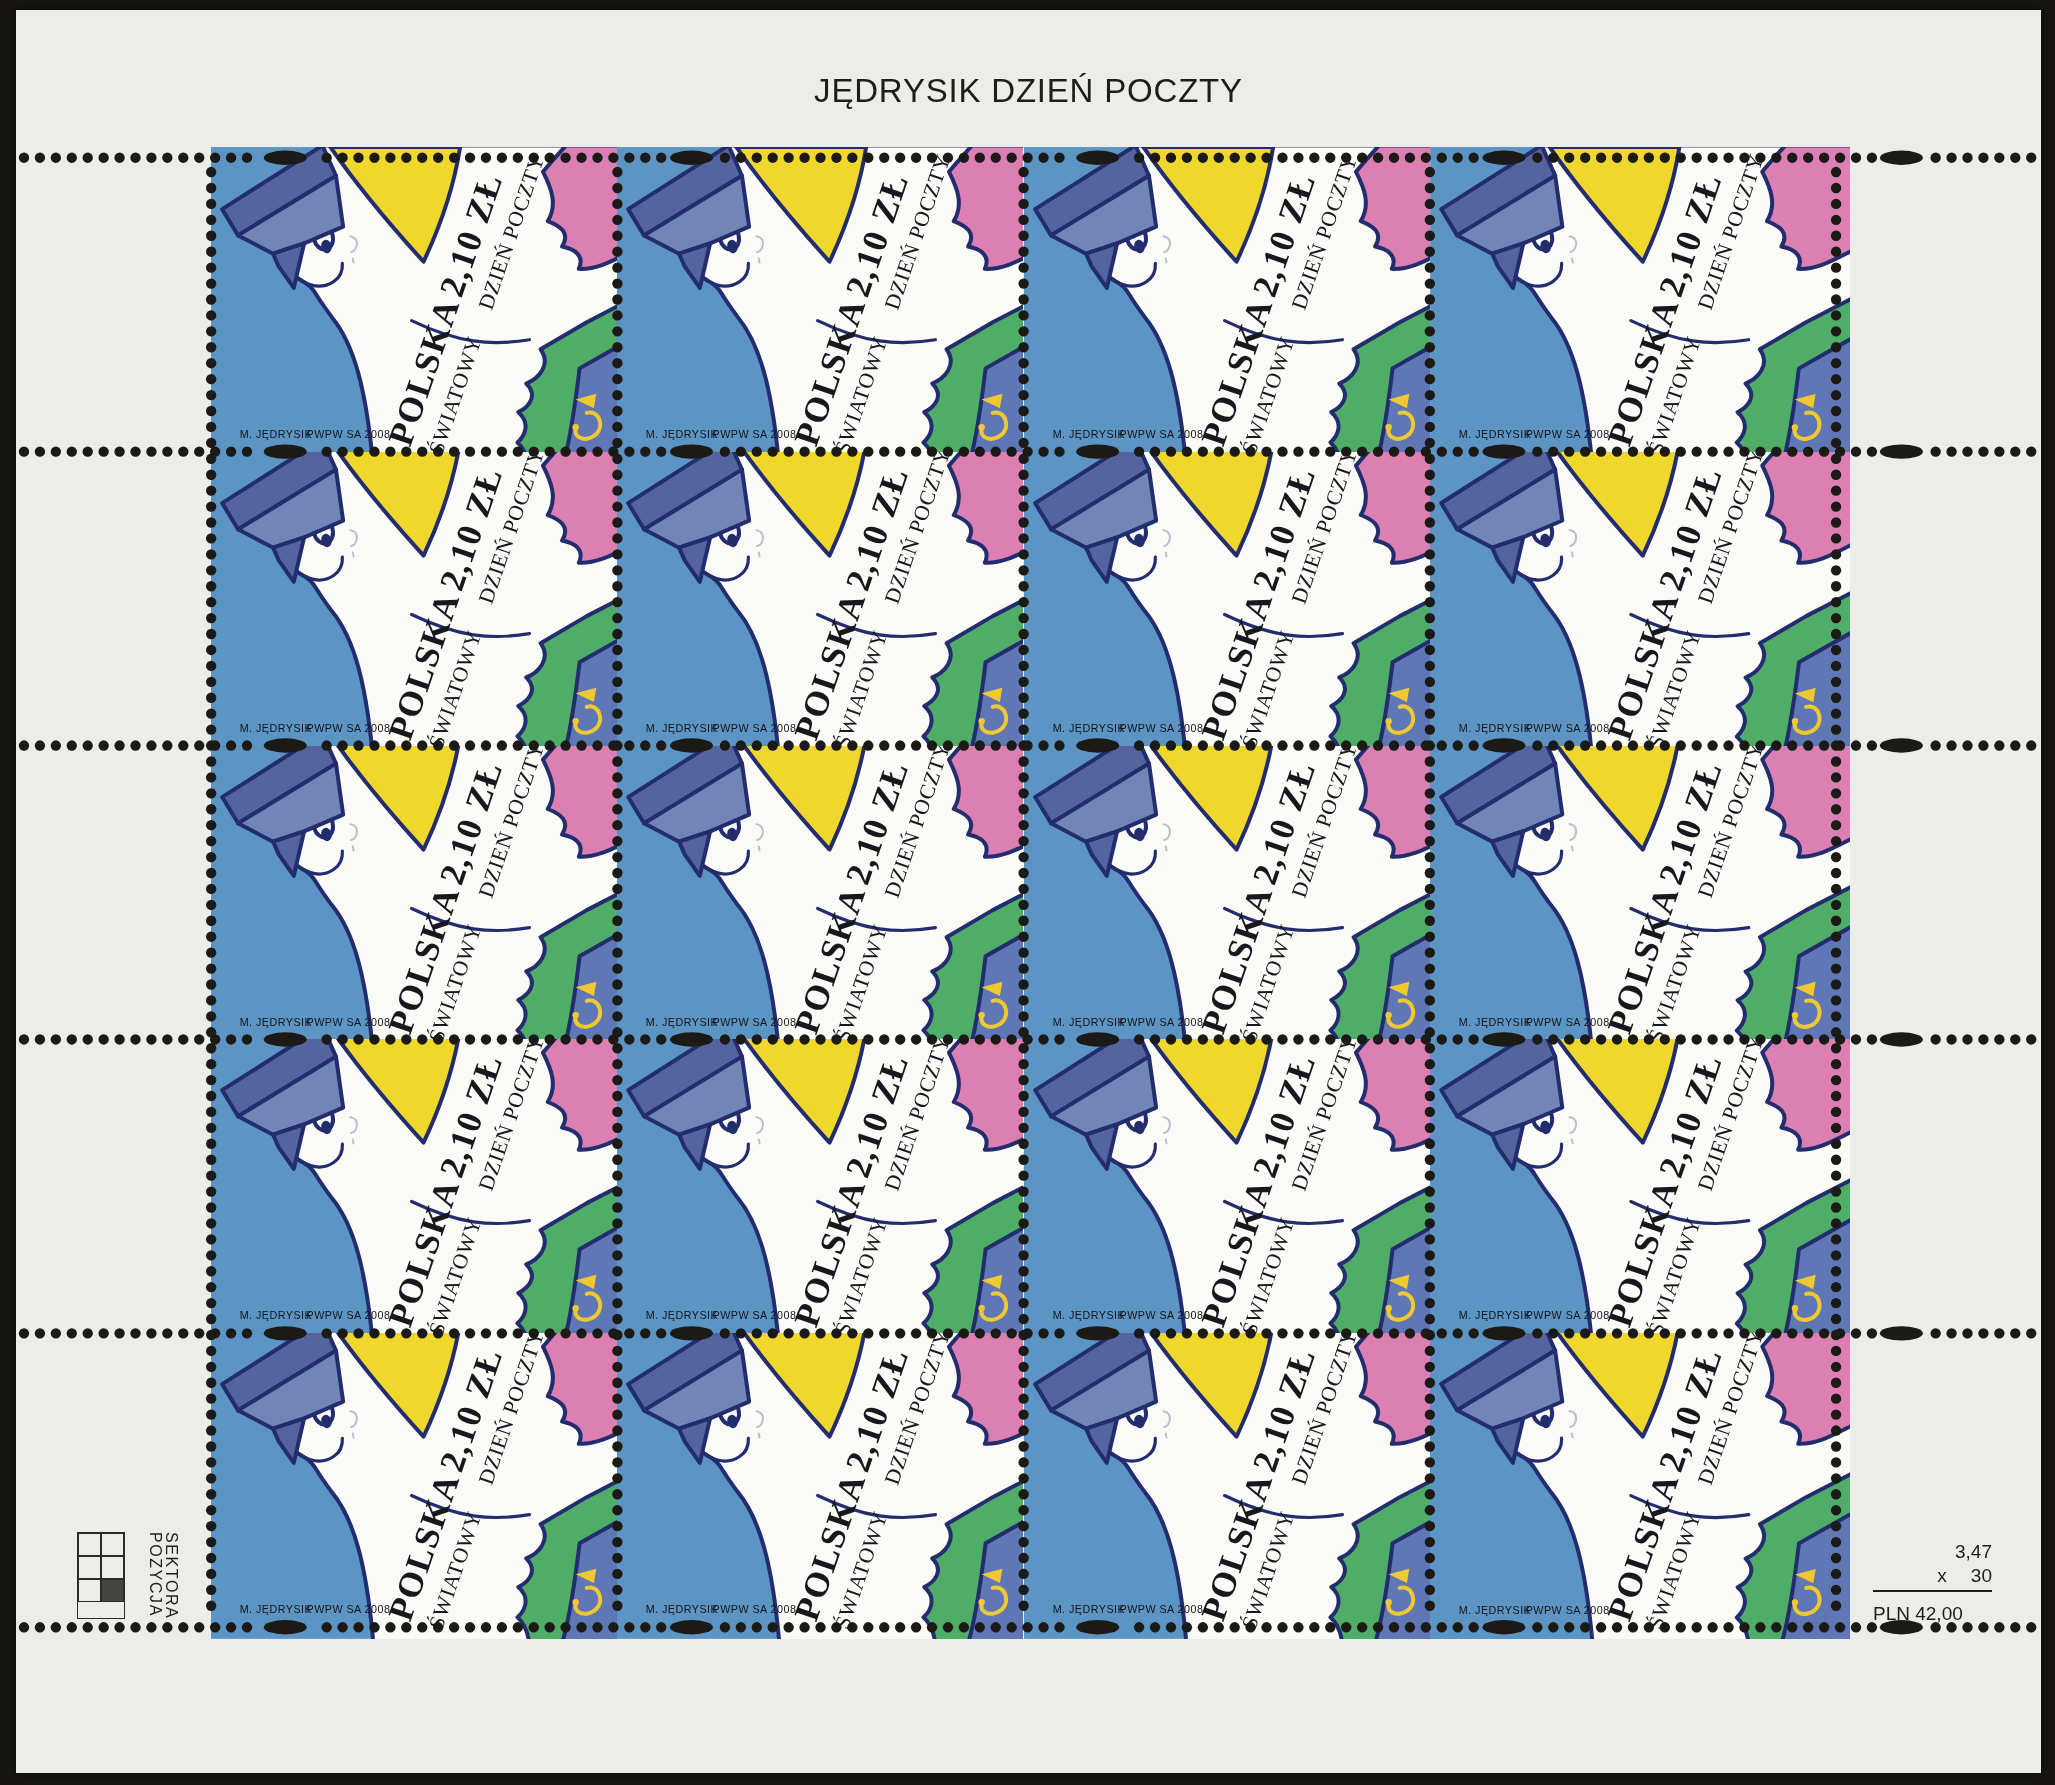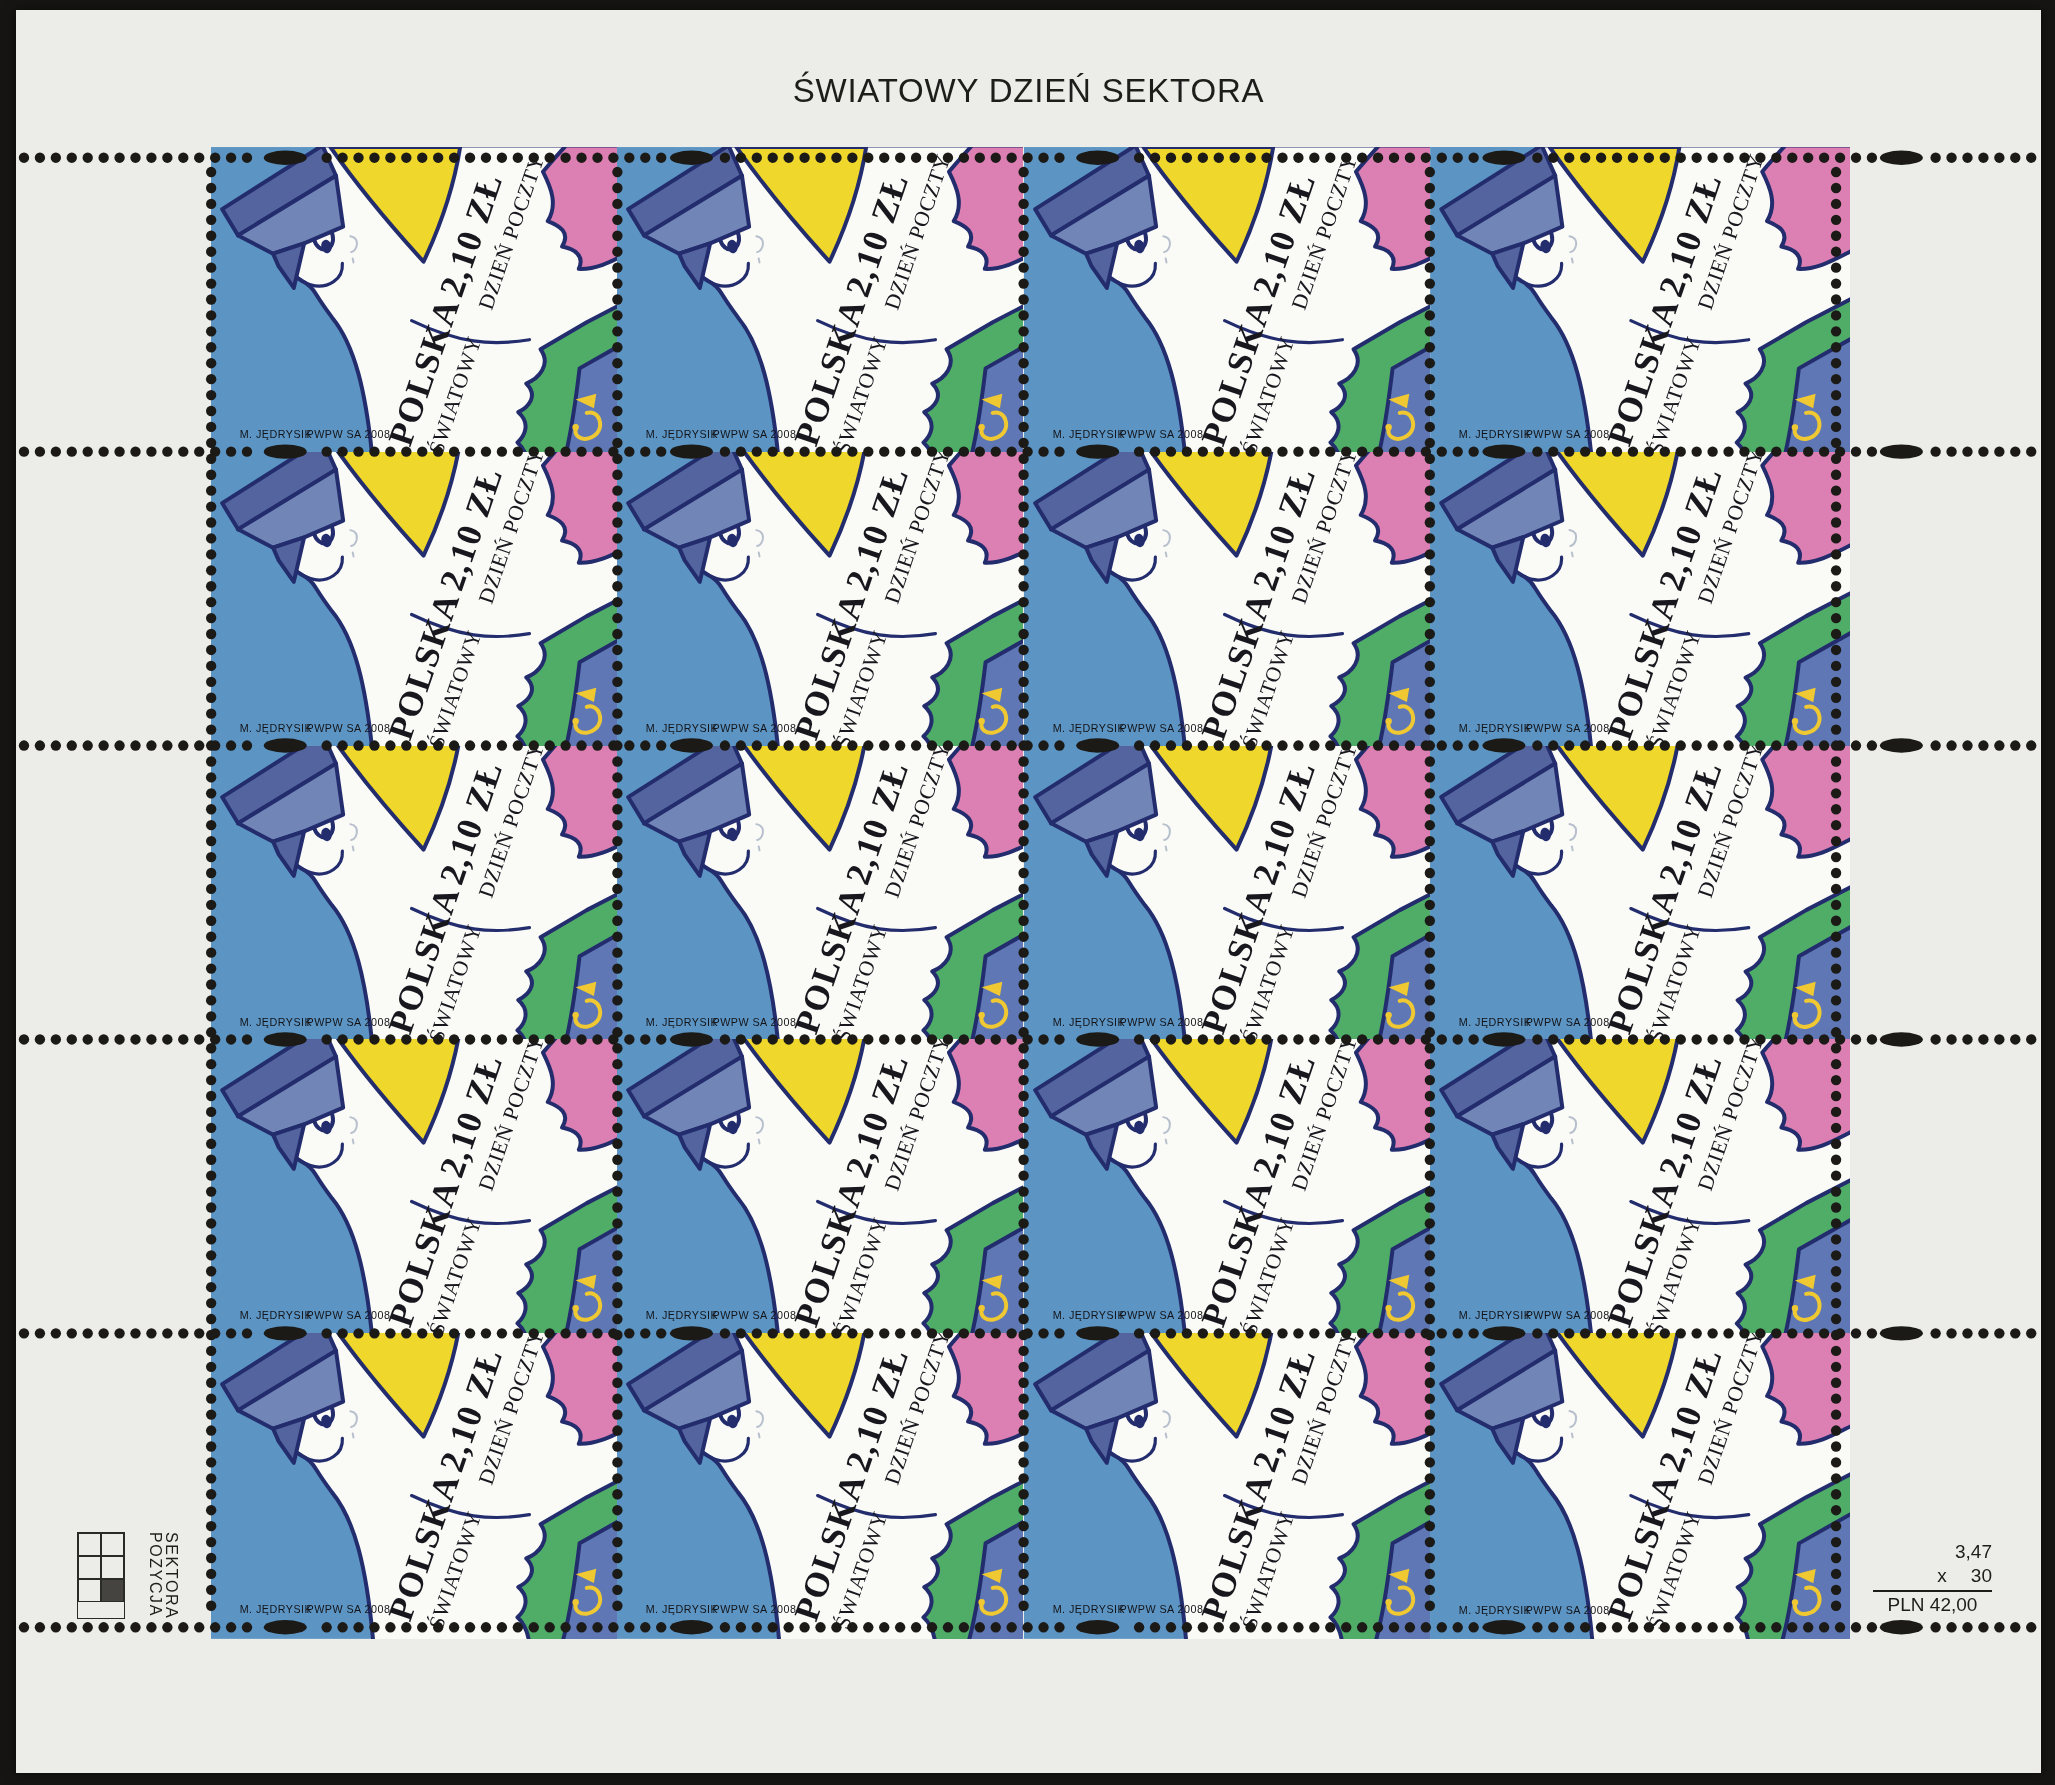--- a/index.html
+++ b/index.html
@@ -43,27 +43,27 @@
     border:1.6px solid #2A2A28;}
   .sm-cell{border:0.8px solid #2A2A28;background:transparent;}
   .sm-cell.filled{background:#454441;}
   .sm-labels{display:flex;margin-left:21px;}
   .sm-labels span{writing-mode:vertical-rl;font-size:16px;letter-spacing:1.6px;line-height:16.7px;}
   .price-calc{position:absolute;left:1873px;top:1540px;width:119px;color:var(--ink,#1D1D1B);
     font-size:19px;line-height:24px;}
   .pc-top{border-bottom:2.4px solid var(--ink,#1D1D1B);padding-bottom:1.6px;}
   .pc-line1{text-align:right;}
   .pc-line2{display:flex;justify-content:flex-end;gap:24px;}
-  .pc-total{margin-top:1px;text-align:center;}
+  .pc-total{margin-top:10px;text-align:left;}
 </style>
 </head>
 <body>
 
 <div class="paper">
-  <div class="sheet-title">ŚWIATOWY DZIEŃ SEKTORA</div>
+  <div class="sheet-title">JĘDRYSIK DZIEŃ POCZTY</div>
 </div>
 
 <div id="stamp-layer">
     <svg class="stamp" xmlns="http://www.w3.org/2000/svg" viewBox="0 -14 510 383" width="406" height="305" style="left: 211px; top: 147px;">
     <rect class="bg" x="0" y="-14" width="510" height="398"></rect>
     <path class="white nv" d="M140,-16 C122,18 112,58 110,92 C109,110 106,122 101,131 L97,143 L114,154
          C122,158 128,164 132,171 C140,184 146,192 152,200 C166,217 177,241 185,270
          C193,299 199,333 204,390 L530,390 L530,-16 Z"></path>
     <path class="nv thin" d="M252,204 C310,232 352,236 400,228"></path>
     <path class="nv thin" d="M114,154 Q136,167 154,155 Q166,147 165,132"></path>

